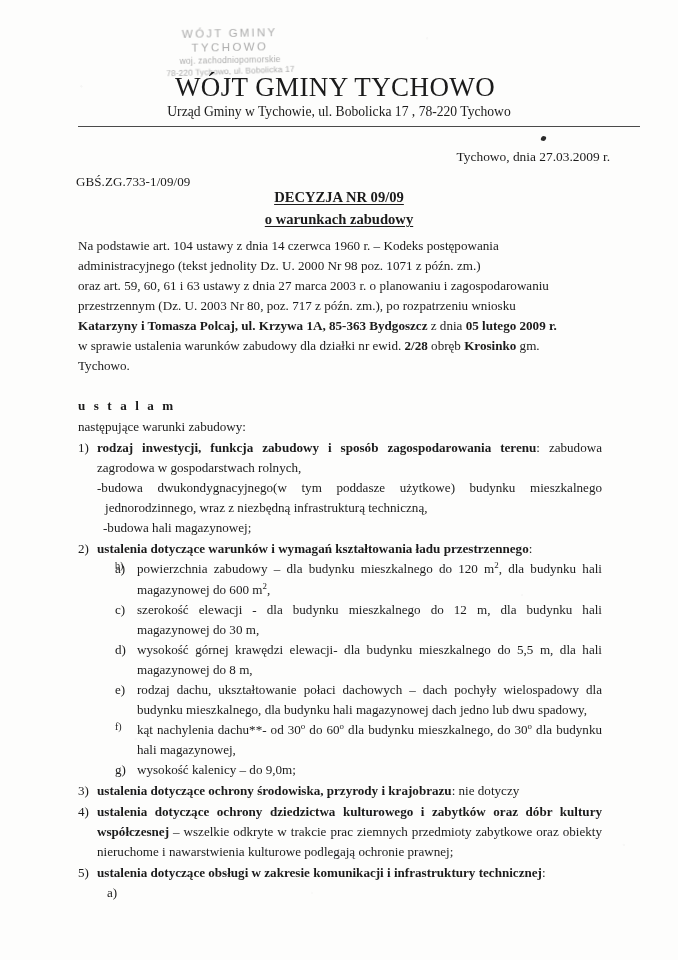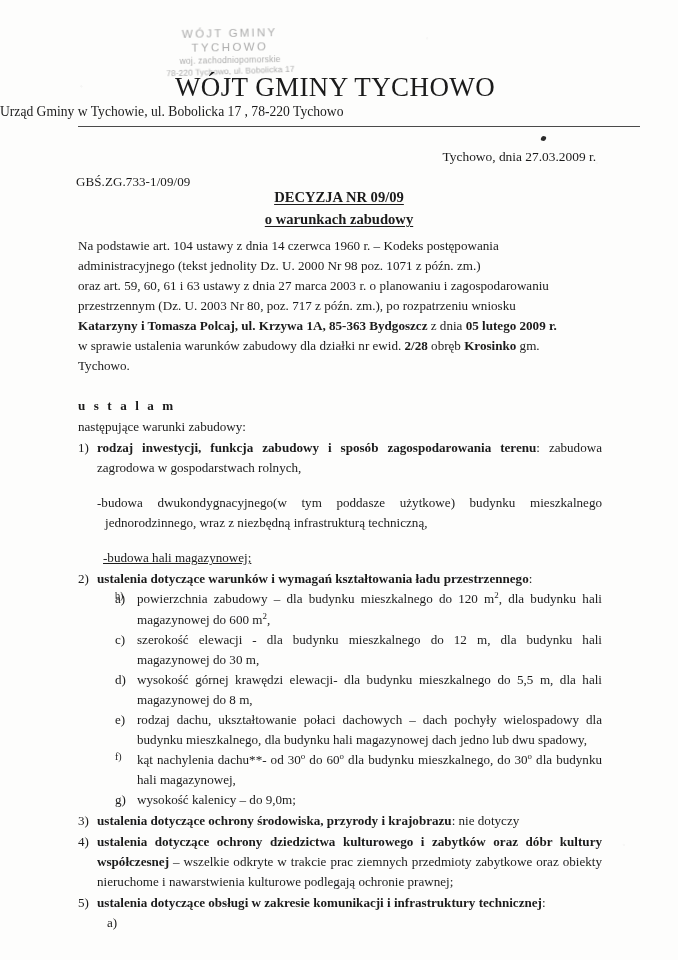--- a/index.html
+++ b/index.html
@@ -79,21 +79,21 @@
     top: 72px;
     text-align: center;
     font-size: 27px;
     letter-spacing: .4px;
     font-family: "Liberation Serif", serif;
   }
   .org-address {
     position: absolute;
     left: 0; right: 0;
     top: 104px;
-    text-align: left;
+    text-align: center;
     font-size: 13.6px;
   }
   .rule {
     position: absolute;
     left: 78px;
     top: 126px;
     width: 562px;
     height: 1px;
     background: #4a4a4a;
   }
@@ -103,21 +103,21 @@
     top: 136px;
     width: 5px;
     height: 5px;
     border-radius: 50%;
     background: #2b2b2b;
     transform: rotate(12deg) skewX(-10deg);
   }
 
   .place-date {
     position: absolute;
-    right: 82px;
+    right: 68px;
     top: 149px;
     font-size: 13.4px;
   }
   .ref-no {
     position: absolute;
     left: 76px;
     top: 174px;
     font-size: 13px;
     letter-spacing: .1px;
   }
@@ -171,23 +171,22 @@
     position: absolute;
     left: 0;
     top: 0;
   }
   .dash-line {
     display: block;
     text-align: justify;
     text-align-last: left;
     text-indent: -8px;
     padding-left: 8px;
-    margin-top: 15px;
-  }
-  .dash-indent { padding-left: 14px; text-decoration: underline; }
+  }
+  .dash-indent { padding-left: 14px; }
 
   ol.level2 {
     list-style: none;
     margin: 0;
     padding: 0 0 0 18px;
   }
   ol.level2 > li {
     position: relative;
     padding-left: 22px;
     text-align: justify;

